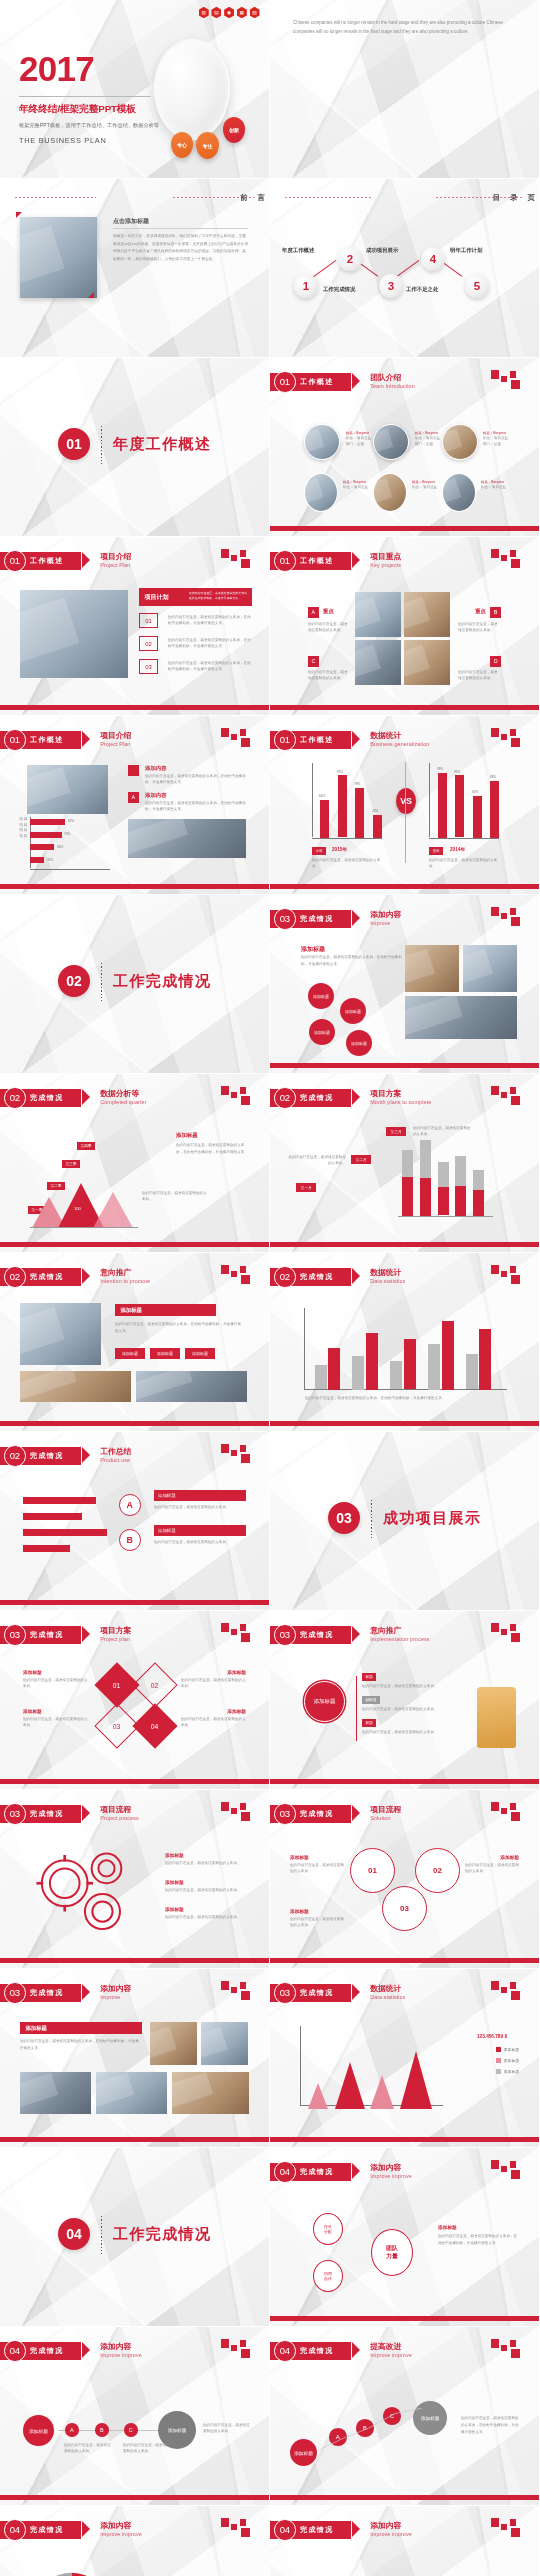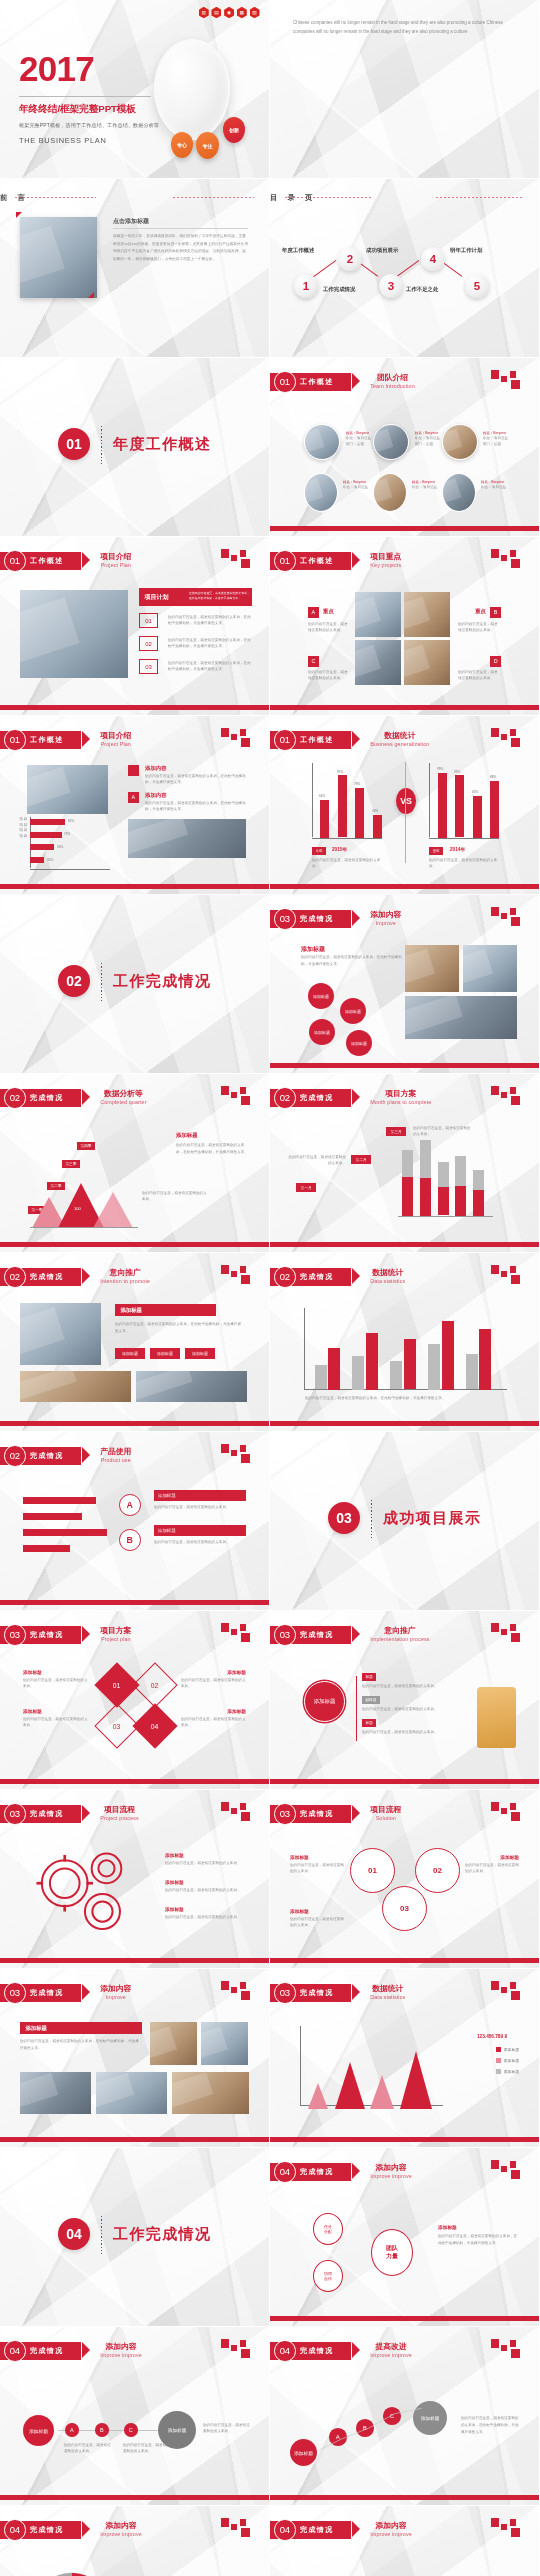--- a/index.html
+++ b/index.html
@@ -37,21 +37,21 @@
   .hdr-bar::after{
     content:""; position:absolute; right:-8.8px; top:0; border-left:8.8px solid #cf2038;
     border-top:8.8px solid transparent; border-bottom:8.8px solid transparent;
   }
   .hdr-num {
     position:absolute; left:4px; top:-2px; width:21.6px; height:21.6px; border-radius:50%;
     background:#cf2038; border:1px solid #fff; color:#fff;
     font-size:9.5px; display:flex; align-items:center; justify-content:center; letter-spacing:-0.3px;
   }
   .hdr-kicker { font-size:7px; font-weight:bold; letter-spacing:1.4px; }
-  .hdr-tt { margin-left:19px; line-height:1.15;text-align:center; }
+  .hdr-tt { margin-left:19px; line-height:1.15; }
   .hdr-cn { font-size:7.8px; font-weight:bold; color:#cf2038; }
   .hdr-en { font-size:5.4px; color:#d9546a; letter-spacing:0.1px; }
   .deco { position:absolute; right:9.5px; top:12px; width:39px; height:20px; }
   .deco i { position:absolute; background:#cf2038; display:block; }
   .deco i:nth-child(1){ left:0; top:0; width:8.8px; height:8.8px; }
   .deco i:nth-child(2){ left:10.8px; top:6px; width:6px; height:6px; }
   .deco i:nth-child(3){ left:19px; top:1.4px; width:6.8px; height:6.8px; }
   .deco i:nth-child(4){ left:20px; top:9.5px; width:9.5px; height:9.5px; }
   .footline { position:absolute; left:0; right:0; bottom:5.4px; height:4.7px; background:#cf2038; }
 
@@ -93,21 +93,21 @@
   
   .sec-num { position:absolute; left:58px; top:70px; width:32px; height:32px; border-radius:50%;
     background:#cf2038; color:#fff; font-size:14px; font-weight:bold;
     display:flex; align-items:center; justify-content:center; box-shadow:0 2px 4px rgba(0,0,0,.15); }
   .sec-div { position:absolute; left:101px; top:68px; width:0.7px; height:38px;
     background:repeating-linear-gradient(#cf2038 0 1.4px,transparent 1.4px 3.4px); }
   .sec-ttl { position:absolute; left:113px; top:77px; font-size:15px; font-weight:bold; color:#cf2038; letter-spacing:1.4px; }
 
   
   .dotline { height:1.4px; background:repeating-linear-gradient(90deg,#cf2038 0 2px,transparent 2px 4px); opacity:.6; }
-  .pre-ttl { position:absolute; top:13.5px; left:0; right:0; text-align:left; font-size:7.4px; font-weight:bold; color:#4a4a4a; letter-spacing:4px;}
+  .pre-ttl { position:absolute; top:13.5px; left:0; right:0; text-align:right; font-size:7.4px; font-weight:bold; color:#4a4a4a; letter-spacing:4px;}
 
   
   .toc-ball { position:absolute; width:24px; height:24px; border-radius:50%;
     background:radial-gradient(circle at 34% 30%,#fff,#efefef 60%,#d6d6d6);
     box-shadow:0 2px 4px rgba(0,0,0,.18); color:#cf2038; font-size:11.5px; font-weight:bold;
     display:flex; align-items:center; justify-content:center; }
   .toc-lbl { position:absolute; font-size:5.4px; font-weight:bold; color:#3d3d3d; white-space:nowrap; }
   .toc-seg { position:absolute; height:1.4px; background:#cf2038; transform-origin:left center; }
 
   
@@ -597,21 +597,21 @@
     </div>
 
   <div class="slide">
       <div class="sl-in">
     <div class="hdr">
           <div class="hdr-bar">
             <div class="hdr-num">02</div>
             <span class="hdr-kicker">完成情况</span>
           </div>
       <div class="hdr-tt">
-            <div class="hdr-cn">产品使用</div>
+            <div class="hdr-cn">工作总结</div>
             <div class="hdr-en">Product use</div>
           </div>
         </div>
     <div class="deco">
           <i></i>
           <i></i>
           <i></i>
           <i></i>
         </div>
     <div class="bar" style="left:23px;top:65px;width:73px;height:7.4px;"></div>

